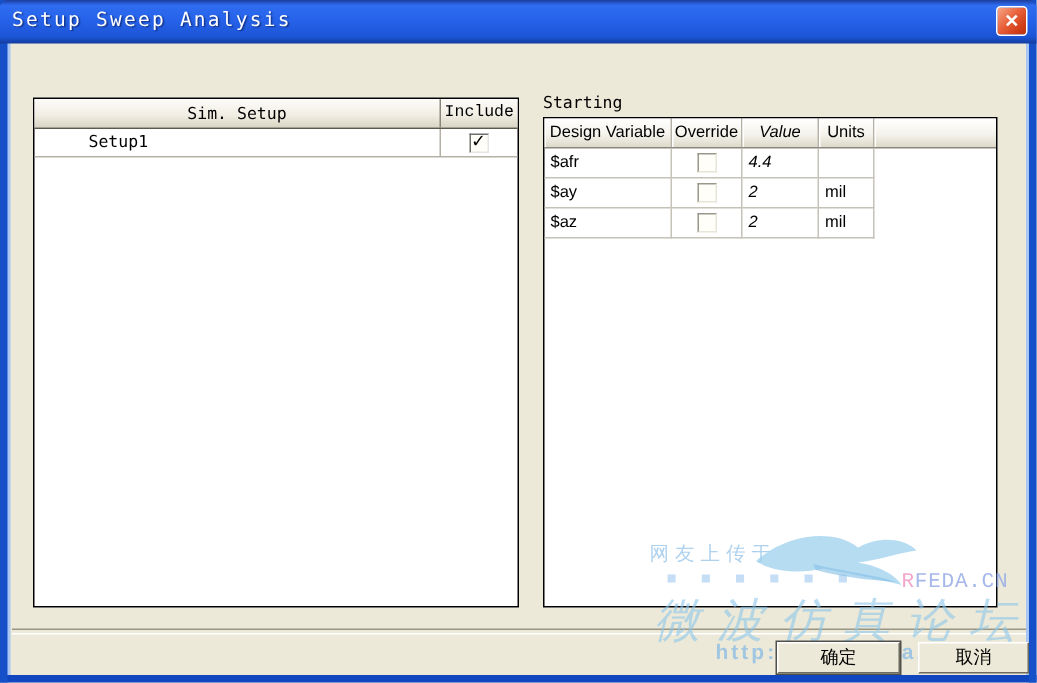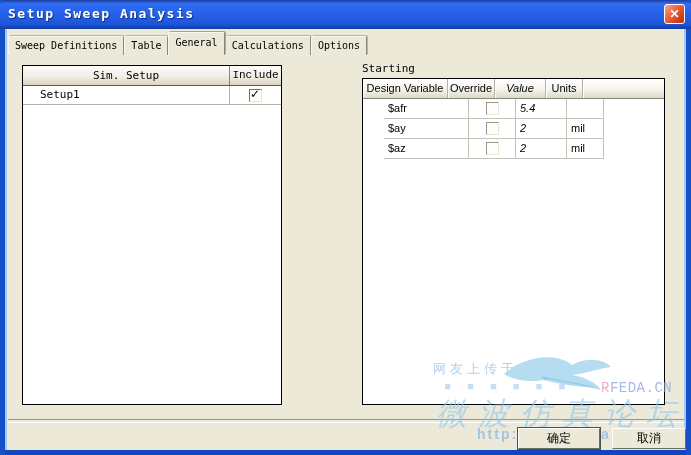--- a/index.html
+++ b/index.html
@@ -6,67 +6,67 @@
   body{width:691px;height:455px;position:relative;overflow:hidden;
        font-family:"DejaVu Sans Mono", monospace;}
 
   
   .window{position:absolute;inset:0;background:#ece9d8;
     box-shadow: inset 5px 0 0 #1550c8, inset -5px 0 0 #1550c8, inset 0 -5px 0 #1047c0,
                 inset 7px 0 0 #a8c6f2, inset -7px 0 0 #a8c6f2;}
   .titlebar{position:absolute;left:0;top:0;width:691px;height:29px;
     background:linear-gradient(180deg,#1c3c9c 0%,#2e6cf0 12%,#2663ea 45%,#1c54d6 85%,#123c9e 100%);
     border-radius:5px 5px 0 0;}
-  .title{position:absolute;left:8px;top:6px;color:#fff;font-size:13px;font-weight:bold;
+  .title{position:absolute;left:8px;top:6px;color:#fff;font-size:13px;font-weight:normal;
     letter-spacing:1.5px;text-shadow:1px 1px 1px rgba(0,0,30,.5);}
   .close{position:absolute;right:6px;top:4px;width:21px;height:20px;border:1px solid #fff;
     border-radius:3px;box-sizing:border-box;
     background:linear-gradient(135deg,#f6a889 0%,#e9603a 45%,#cf3c16 80%,#b53512 100%);
     color:#fff;font-size:12px;font-weight:bold;text-align:center;line-height:18px;
     font-family:"Liberation Sans",sans-serif;cursor:pointer;}
 
   
   .tabstrip{position:absolute;left:8px;top:32px;height:23px;display:flex;align-items:flex-end;}
   .tab{box-sizing:border-box;height:19px;background:#ece9d8;font-size:10px;
     padding:3px 6px 0 6px;white-space:nowrap;color:#000;
     border-top:1px solid #f8f7f4;border-left:1px solid #f8f7f4;
     border-right:1px solid #8a887c;box-shadow:1px -1px 0 rgba(120,118,105,.45);
     border-radius:2px 2px 0 0;cursor:pointer;}
   .tab.active{height:23px;padding-top:4px;position:relative;z-index:2;
     box-shadow:1px -1px 0 rgba(120,118,105,.6);}
 
   
-  .lpanel{position:absolute;left:22px;top:65px;width:260px;height:340px;box-sizing:border-box;
+  .lpanel{position:absolute;left:22px;top:65px;width:324px;height:340px;box-sizing:border-box;
     border:1px solid #000;background:#fff;}
   .lhead{display:flex;height:20px;box-sizing:border-box;
     background:linear-gradient(180deg,#fdfcf9 0%,#f1eee4 55%,#d9d5c4 100%);
     border-bottom:1px solid #5c594e;font-size:11px;}
   .lh1{flex:1;text-align:center;line-height:19px;}
   .lh2{width:52px;box-sizing:border-box;border-left:1px solid #8a877a;text-align:center;line-height:19px;font-family:Liberation Mono, monospace;}
   .lrow{display:flex;height:19px;box-sizing:border-box;border-bottom:1px solid #b5b2a5;font-size:11px;}
-  .lc1{flex:1;padding-left:17px;line-height:18px;}
+  .lc1{flex:1;padding-left:2px;line-height:18px;margin-left:34px;}
   .lc2{width:52px;box-sizing:border-box;border-left:1px solid #b5b2a5;
     display:flex;align-items:center;justify-content:center;}
 
   
   .cb{width:13px;height:13px;box-sizing:border-box;background:#fffef8;display:inline-block;
     border:1px solid;border-color:#6e6e6e #e4e4e4 #e4e4e4 #6e6e6e;position:relative;cursor:pointer;}
   .cb span{position:absolute;left:0;top:-3px;font-size:12px;font-weight:bold;color:#000;
     font-family:"DejaVu Sans",sans-serif;}
   .cb.light{border-color:#9a988c #e8e6da #e8e6da #9a988c;}
 
   
   .startlabel{position:absolute;left:362px;top:62px;font-size:11px;}
   .rpanel{position:absolute;left:362px;top:78px;width:303px;height:327px;box-sizing:border-box;
     border:1px solid #000;background:#fff;font-family:"Liberation Sans",sans-serif;}
   .rhead{display:flex;height:20px;box-sizing:border-box;border-bottom:1px solid #8a877c;font-size:11px;}
   .rhead .hc{box-sizing:border-box;text-align:center;line-height:19px;
     background:linear-gradient(180deg,#ffffff 0%,#f5f3ec 55%,#ddd9ca 100%);
     border-right:1px solid #b5b2a5;box-shadow:inset 1px 1px 0 #fff;white-space:nowrap;overflow:hidden;}
-  .rrow{display:flex;height:20px;box-sizing:border-box;font-size:11px;padding-left:21px;}
+  .rrow{display:flex;height:20px;box-sizing:border-box;font-size:11px;}
   .rrow .rc{box-sizing:border-box;border-right:1px solid #c5c2b8;border-bottom:1px solid #c5c2b8;
     padding-left:4px;line-height:19px;white-space:nowrap;}
   .rrow .rc.ctr{display:flex;align-items:center;justify-content:center;padding-left:0;}
   .c0{width:85px;} .c1{width:47px;} .c2{width:51px;font-style:italic;} .c3{width:37px;} .c4{flex:1;border:none!important;}
 
   
   .separator{position:absolute;left:8px;top:419px;width:676px;height:2px;
     border-top:1px solid #9a9684;border-bottom:1px solid #ffffff;}
   .btn{position:absolute;top:428px;height:21px;box-sizing:border-box;background:#ece9d8;
     font-size:12px;text-align:center;line-height:18px;cursor:pointer;z-index:6;
@@ -93,27 +93,20 @@
 </head>
 <body>
 
 <div class="window">
 
   <div class="titlebar">
     <span class="title">Setup Sweep Analysis</span>
     <div class="close"><span>✕</span></div>
   </div>
 
-  <div class="tabstrip">
-    <div class="tab">Sweep Definitions</div>
-    <div class="tab">Table</div>
-    <div class="tab active">General</div>
-    <div class="tab">Calculations</div>
-    <div class="tab">Options</div>
-  </div>
 
   <div class="lpanel">
     <div class="lhead">
       <div class="lh1">Sim. Setup</div>
       <div class="lh2">Include</div>
     </div>
     <div class="lrow">
       <div class="lc1">Setup1</div>
       <div class="lc2">
         <span class="cb">
@@ -131,21 +124,21 @@
       <div class="hc c2">Value</div>
       <div class="hc c3">Units</div>
       <div class="hc c4"></div>
     </div>
 
     <div class="rrow">
       <div class="rc c0">$afr</div>
       <div class="rc c1 ctr">
         <span class="cb light"></span>
         </div>
-      <div class="rc c2">5.4</div>
+      <div class="rc c2">4.4</div>
       <div class="rc c3"></div>
       <div class="rc c4"></div>
     </div>
 
     <div class="rrow">
       <div class="rc c0">$ay</div>
       <div class="rc c1 ctr">
         <span class="cb light"></span>
         </div>
       <div class="rc c2">2</div>

